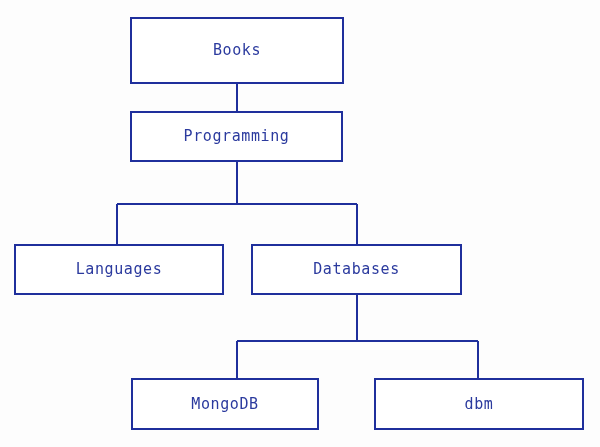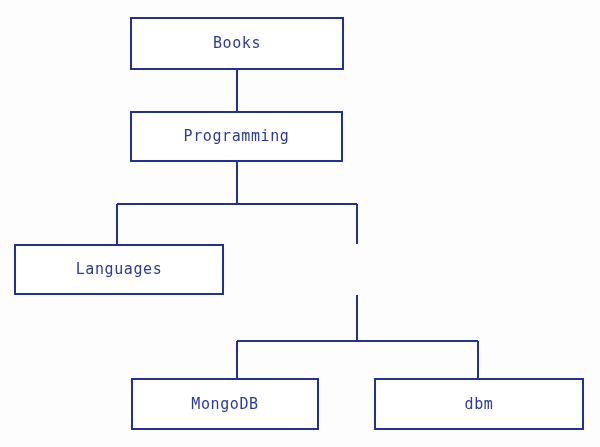--- a/index.html
+++ b/index.html
@@ -55,32 +55,35 @@
         <line x1="117" y1="204" x2="357" y2="204"></line>
         <line x1="117" y1="204" x2="117" y2="244"></line>
         <line x1="357" y1="204" x2="357" y2="244"></line>
         <line x1="357" y1="295" x2="357" y2="341"></line>
         <line x1="237" y1="341" x2="478" y2="341"></line>
         <line x1="237" y1="341" x2="237" y2="378"></line>
         <line x1="478" y1="341" x2="478" y2="378"></line>
       </g>
   </svg>
 
-  <div class="node" style="left: 130px; top: 17px; width: 214px; height: 53px; border-color: rgb(31, 47, 156); border-width: 2px; background: rgb(255, 255, 255); color: rgb(43, 58, 158); font-size: 15px;">
+  <div class="node" style="left: 130px; top: 17px; width: 214px; height: 67px; border-color: rgb(31, 47, 156); border-width: 2px; background: rgb(255, 255, 255); color: rgb(43, 58, 158); font-size: 15px;">
     <span class="node-label">Books</span>
   </div>
 
   <div class="node" style="left: 130px; top: 111px; width: 213px; height: 51px; border-color: rgb(31, 47, 156); border-width: 2px; background: rgb(255, 255, 255); color: rgb(43, 58, 158); font-size: 15px;">
     <span class="node-label">Programming</span>
   </div>
 
   <div class="node" style="left: 14px; top: 244px; width: 210px; height: 51px; border-color: rgb(31, 47, 156); border-width: 2px; background: rgb(255, 255, 255); color: rgb(43, 58, 158); font-size: 15px;">
     <span class="node-label">Languages</span>
   </div>
 
+  <div class="node" style="left: 251px; top: 244px; width: 211px; height: 51px; border-color: rgb(31, 47, 156); border-width: 2px; background: rgb(255, 255, 255); color: rgb(43, 58, 158); font-size: 15px;">
+    <span class="node-label">Databases</span>
+  </div>
 
   <div class="node" style="left: 131px; top: 378px; width: 188px; height: 52px; border-color: rgb(31, 47, 156); border-width: 2px; background: rgb(255, 255, 255); color: rgb(43, 58, 158); font-size: 15px;">
     <span class="node-label">MongoDB</span>
   </div>
 
   <div class="node" style="left: 374px; top: 378px; width: 210px; height: 52px; border-color: rgb(31, 47, 156); border-width: 2px; background: rgb(255, 255, 255); color: rgb(43, 58, 158); font-size: 15px;">
     <span class="node-label">dbm</span>
   </div>
 
 </div>

